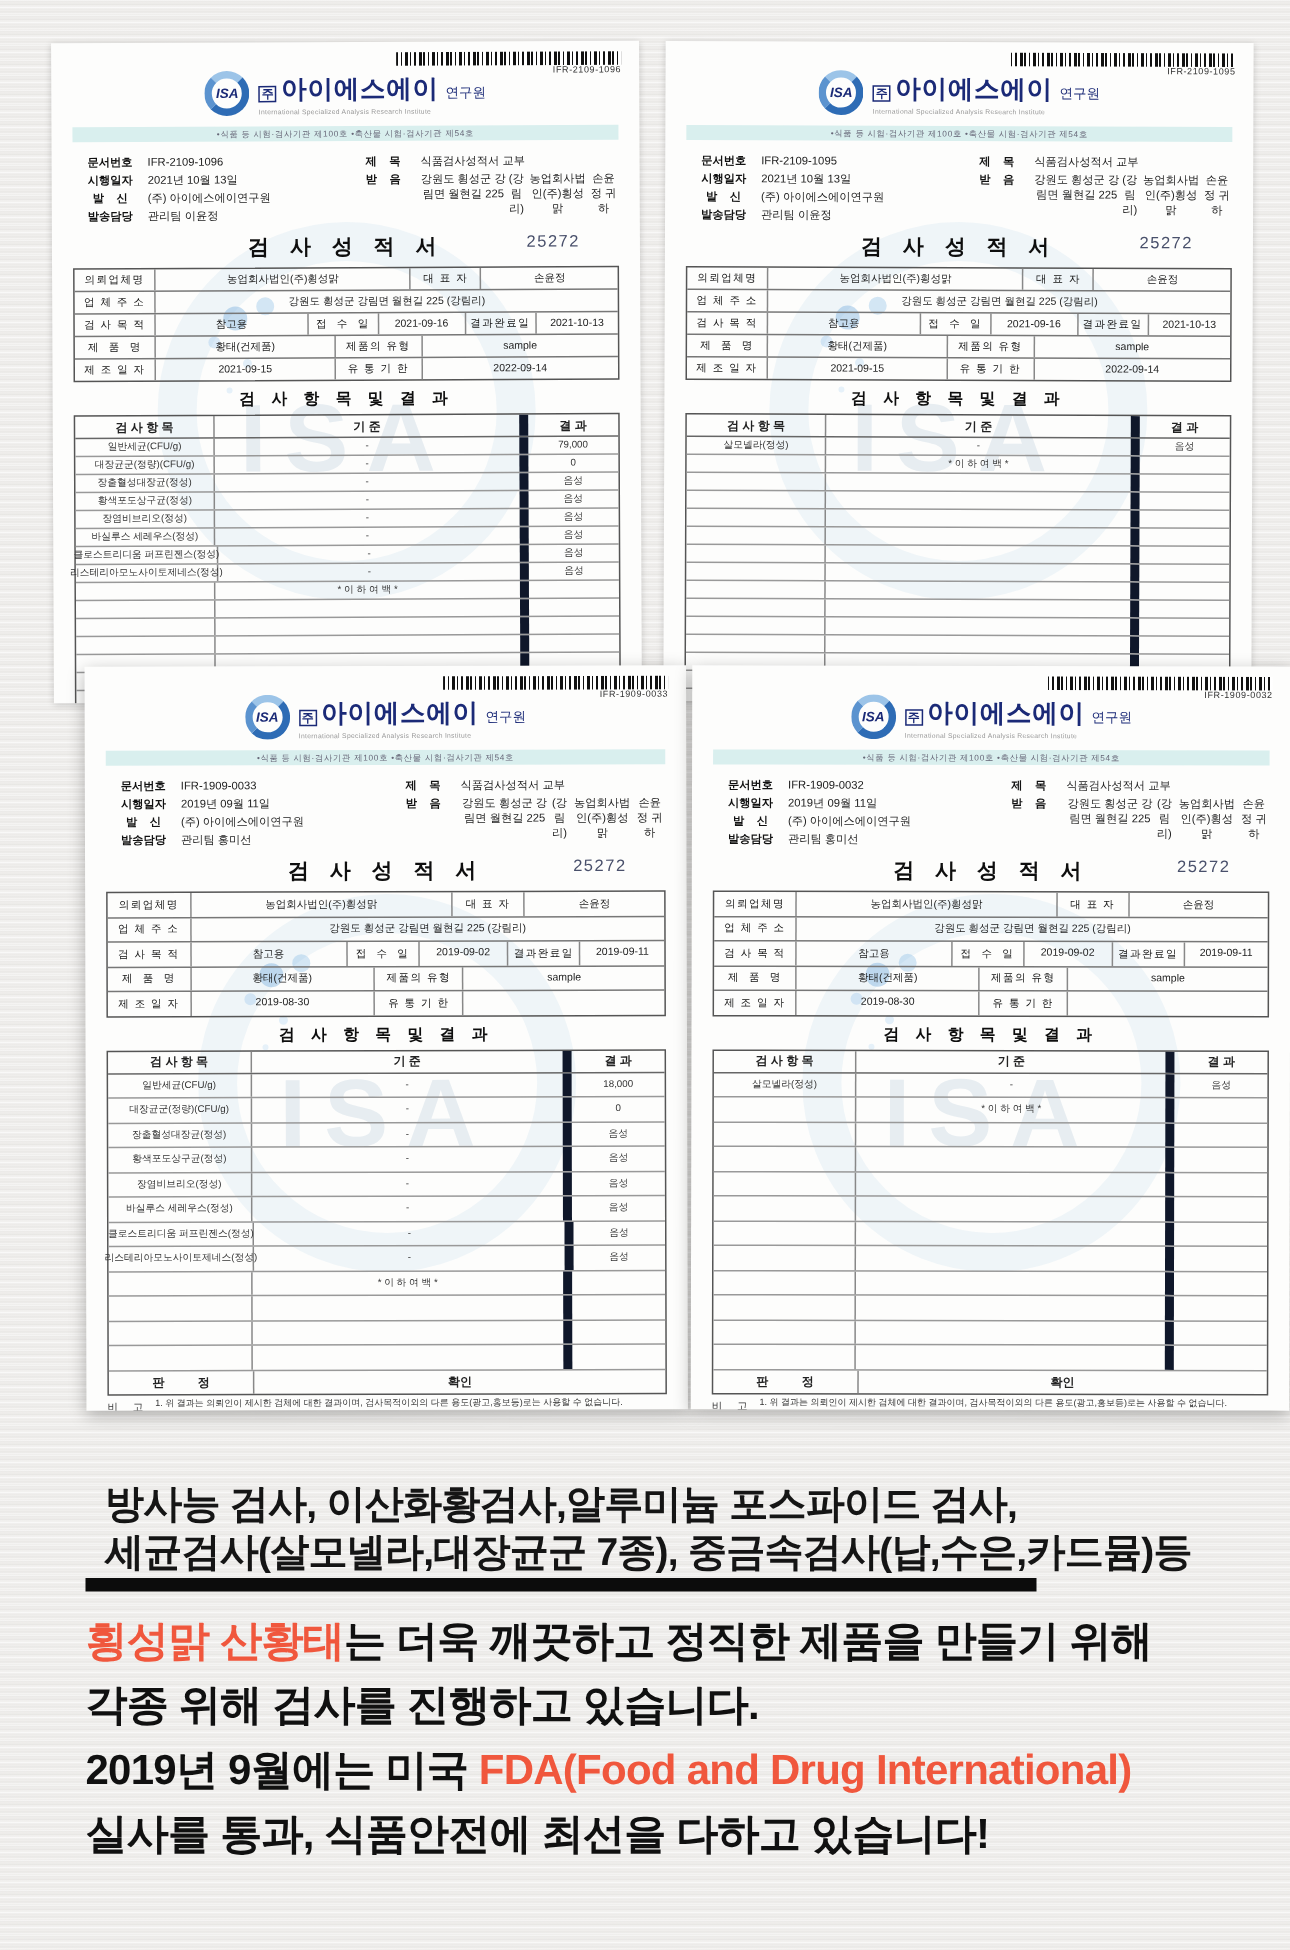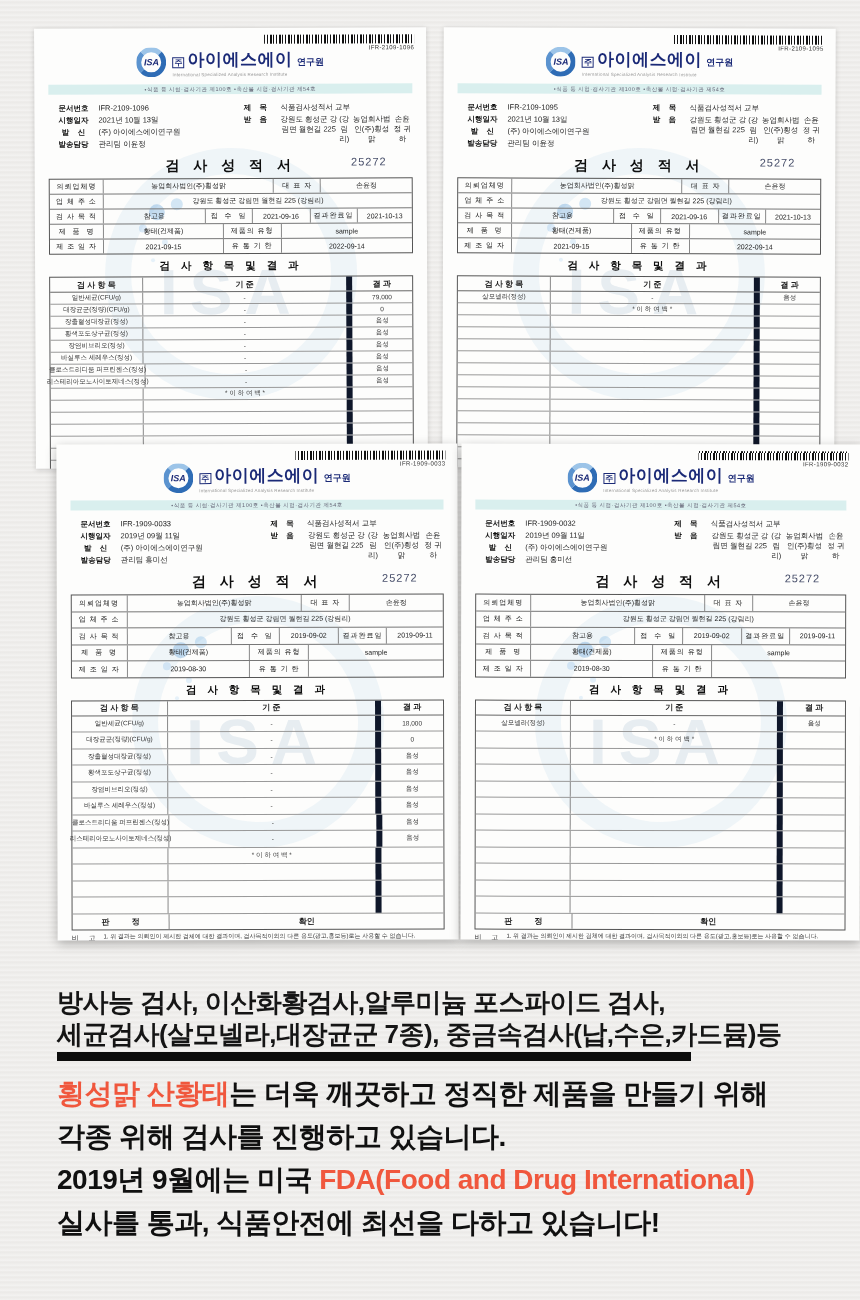--- a/index.html
+++ b/index.html
@@ -37,21 +37,21 @@
   .barcode2{position:absolute!important;bottom:14px;right:12px;width:110px;z-index:1;}
   .barcode2 .lines{height:9px;background:repeating-linear-gradient(90deg,#111 0 1px,#fff 1px 3px,#111 3px 4px,#fff 4px 6px);}
   
   .logo-row{display:flex;justify-content:center;align-items:center;gap:6px;margin-top:16px;height:36px;}
   .logo-mark{width:30px;height:30px;border-radius:50%;box-sizing:border-box;
     border:5px solid #2e6cb5;border-top-color:#9cc4e8;border-left-color:#5b93cf;
     display:flex;align-items:center;justify-content:center;}
   .logo-mark span{font-size:9px;font-weight:bold;font-style:italic;color:#1b2a77;}
   .ju-box{border:1.5px solid #1b2a77;color:#1b2a77;font-size:8px;font-weight:bold;padding:0 1px;margin-right:3px;}
   .logo-name{font-size:17px;font-weight:800;color:#1b2a77;letter-spacing:.5px;}
-  .logo-suffix{font-size:9px;color:#1b2a77;font-weight:bold;}
+  .logo-suffix{font-size:9px;color:#1b2a77;font-weight:normal;}
   .logo-sub{font-size:4.5px;color:#999;margin-top:1px;letter-spacing:.2px;}
   .cert-band{margin-top:4px;background:#d9efee;height:10px;font-size:5.5px;color:#667;
     display:flex;align-items:center;justify-content:center;letter-spacing:.5px;}
   
   .meta{display:flex;margin-top:9px;font-size:7.5px;line-height:10px;height:46px;}
   .meta-left{width:50%;}
   .meta-right{width:50%;}
   .m-row{display:flex;margin-bottom:2px;text-align:center;}
   .m-label{width:50px;font-weight:bold;white-space:pre;color:#111;flex:none;}
   .to-lines{display:flex;flex-direction:row;}
@@ -78,21 +78,21 @@
   .r-judg{display:flex;height:15px;font-size:8px;font-weight:bold;}
   .rc1{width:26%;border-right:1px solid #888;display:flex;align-items:center;justify-content:center;white-space:pre;}
   .rc2{width:57%;border-right:6px solid #0f172a;display:flex;align-items:center;justify-content:center;}
   .rc3{width:17%;display:flex;align-items:center;justify-content:center;}
   .rc23{width:74%;display:flex;align-items:center;justify-content:center;}
   
   .note{display:flex;margin-top:3px;color:#333;}
   .note-label{font-size:7px;margin-right:6px;white-space:pre;letter-spacing:2px;flex:none;}
   .note-full .note-text{font-size:6px;line-height:7.5px;max-width:93%;}
   
-  .caption{position:absolute;left:57px;top:986px;font-size:26px;font-weight:bold;color:#151515;
+  .caption{position:absolute;left:70px;top:986px;font-size:26px;font-weight:bold;color:#151515;
     line-height:32px;letter-spacing:-.5px;z-index:3;}
   .caption-bar{position:absolute;left:57px;top:1052px;width:634px;height:9px;background:#0c0c0c;z-index:3;}
   .description{position:absolute;left:57px;top:1072px;font-size:28px;font-weight:bold;color:#101010;
     line-height:43px;letter-spacing:-.5px;z-index:3;}
   .accent{color:var(--accent,#f0573d);}
 </style>
 </head>
 <body>
 
 <div class="page">

